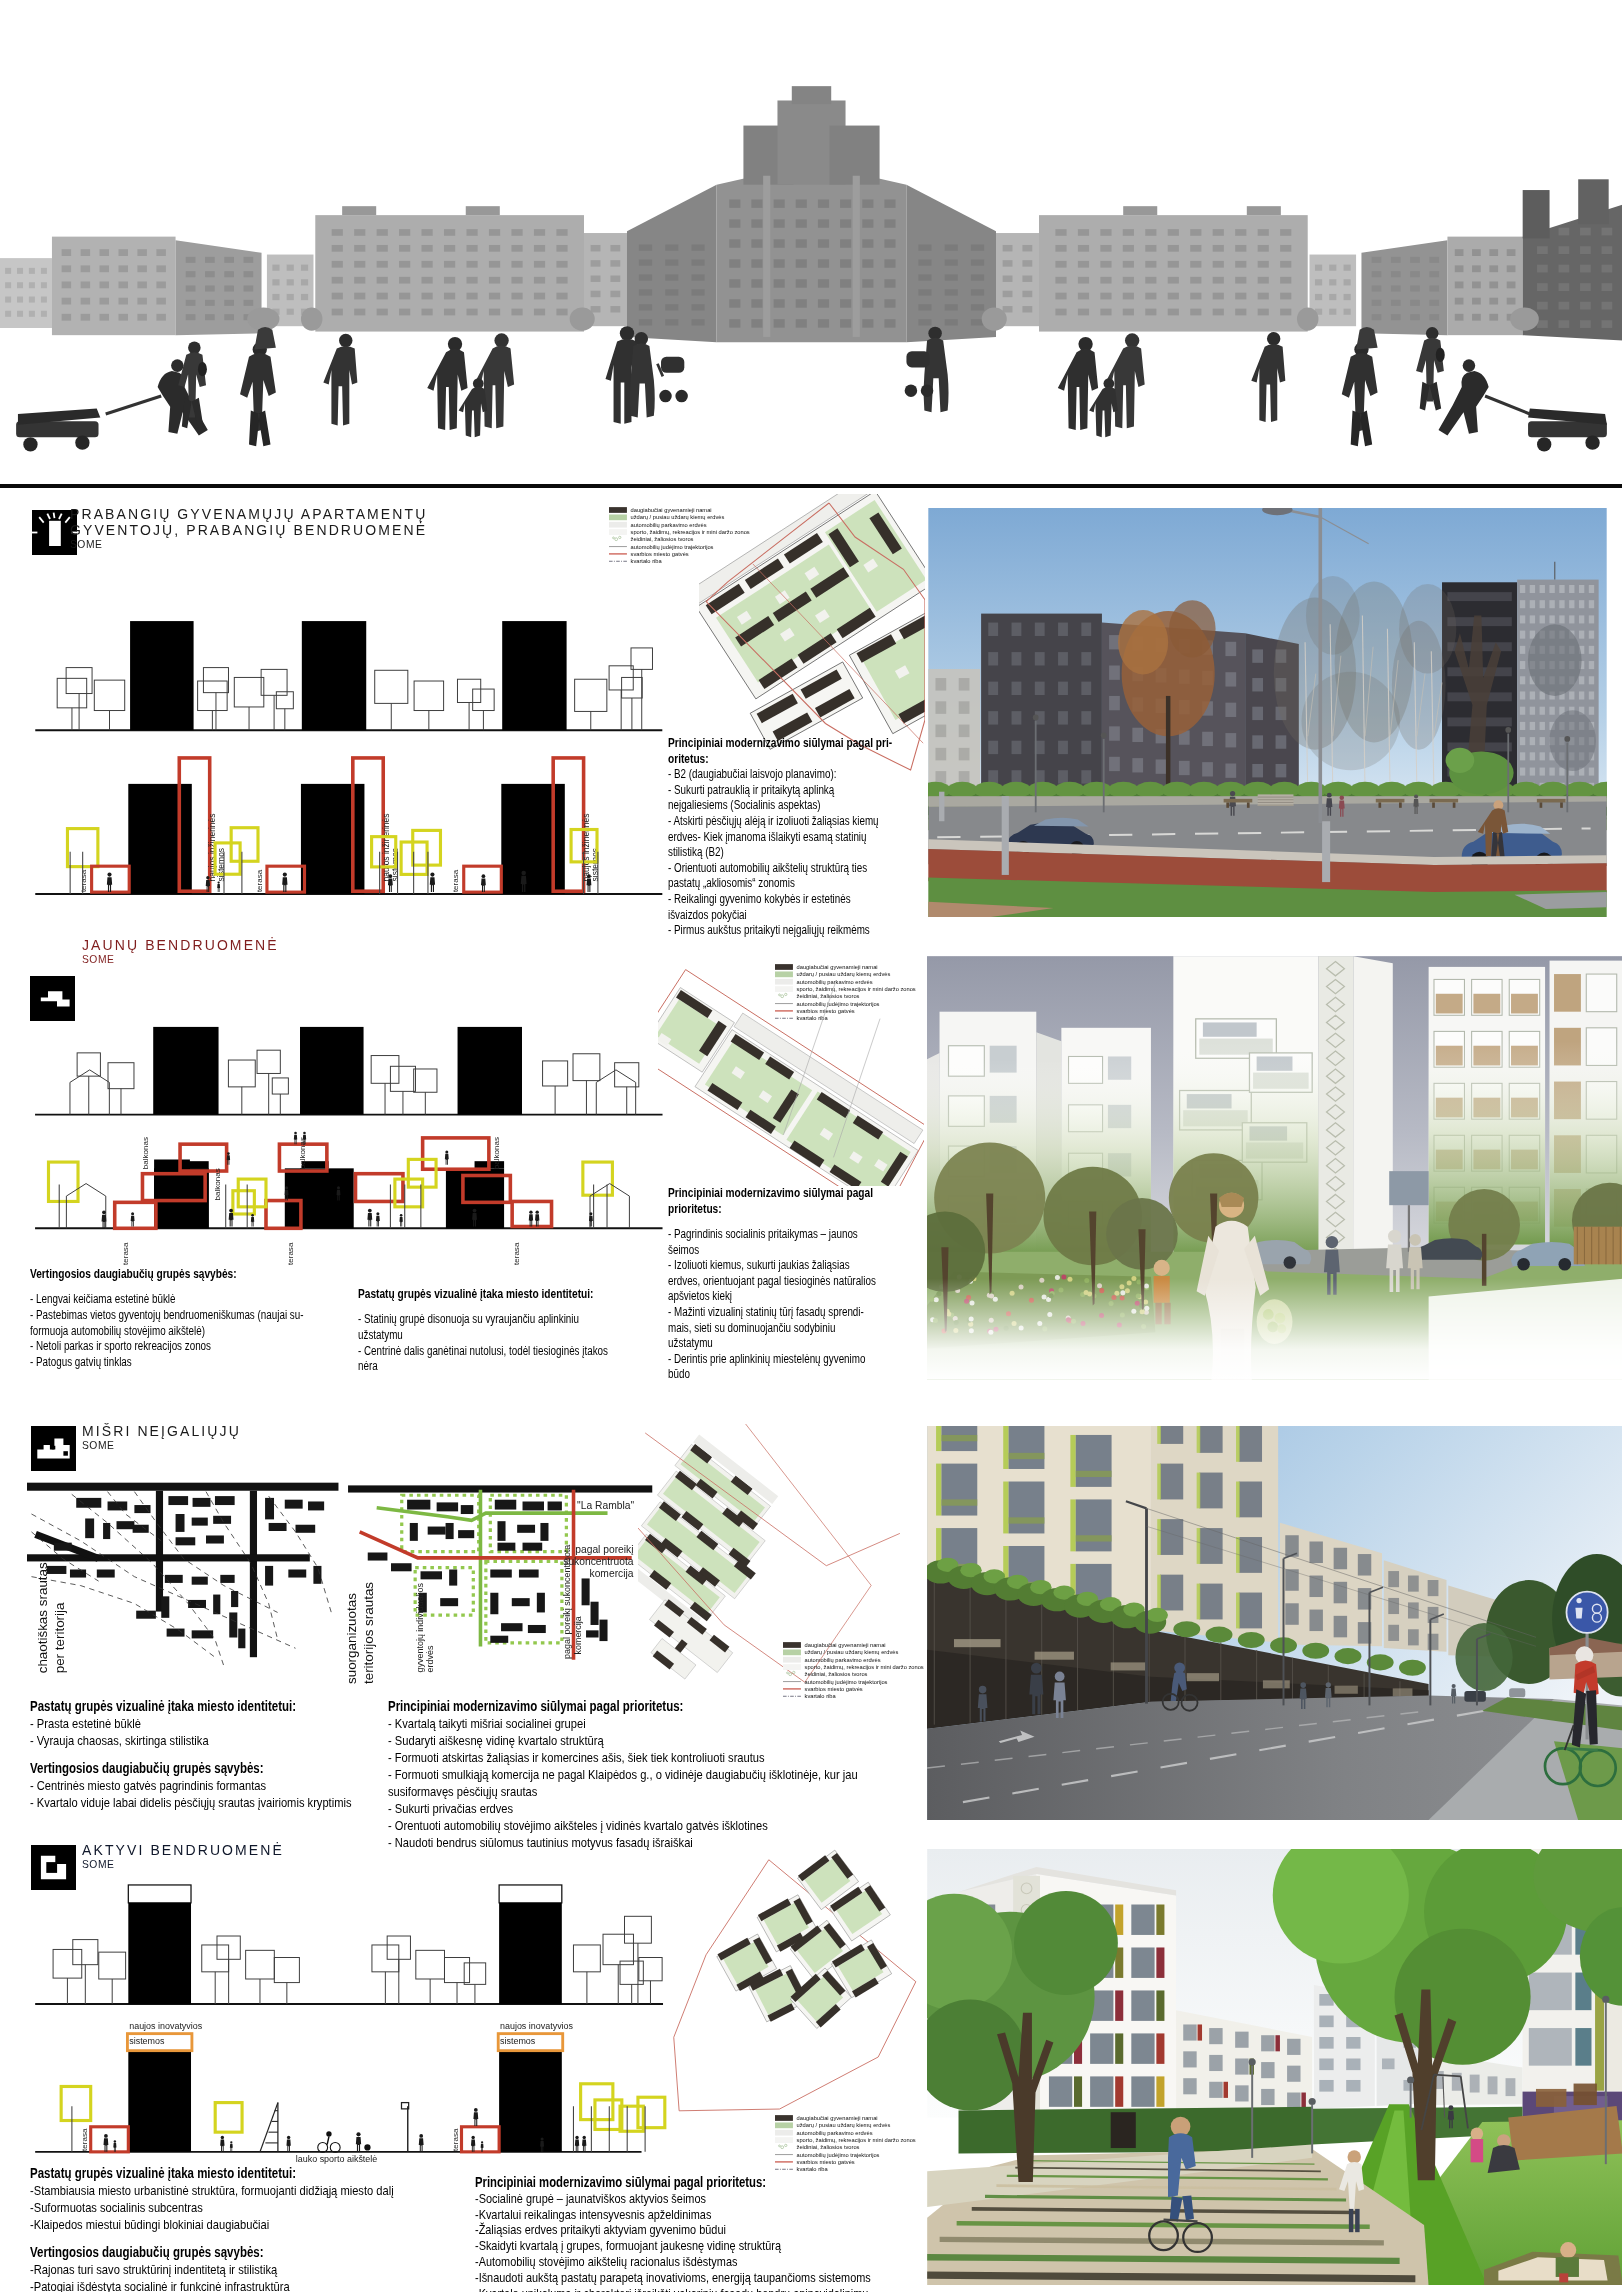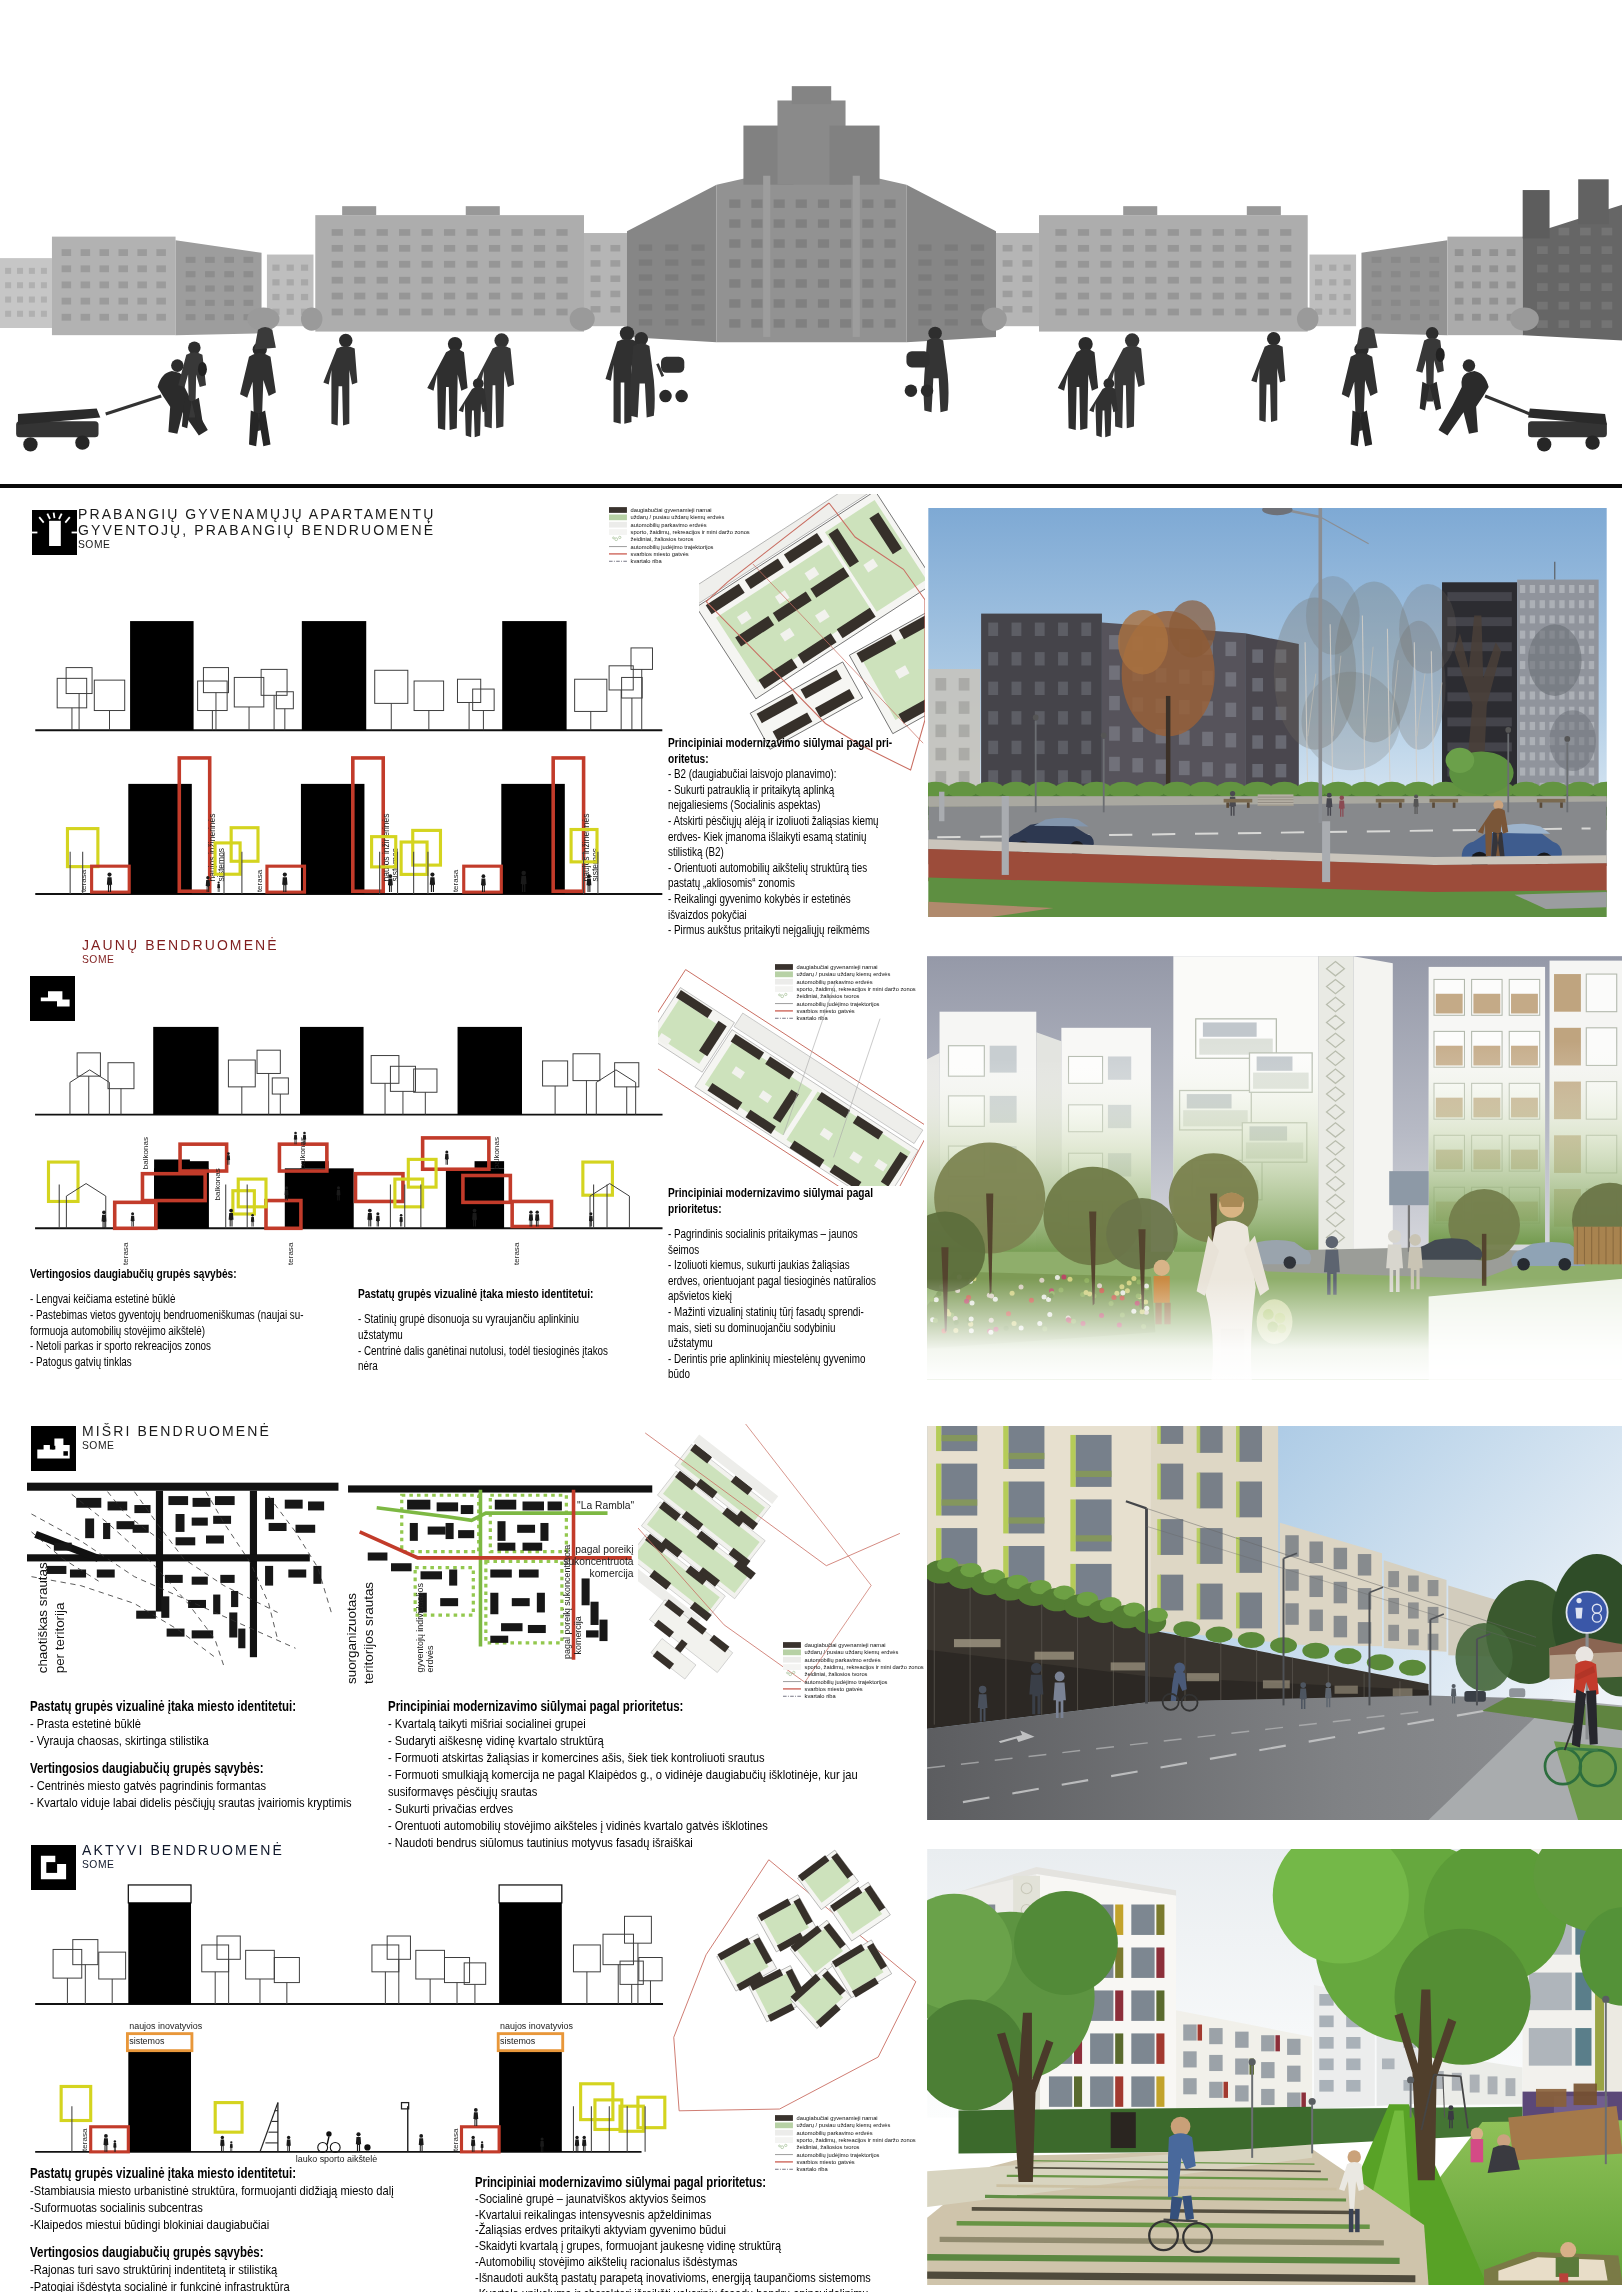--- a/index.html
+++ b/index.html
@@ -549,21 +549,21 @@
     <rect x="19" y="12" width="13" height="28" fill="#fff"></rect>
     <line x1="-2.0" y1="25.0" x2="6.0" y2="25.0" stroke="#fff" stroke-width="2.0"></line>
     <line x1="44.0" y1="25.0" x2="52.0" y2="25.0" stroke="#fff" stroke-width="2.0"></line>
     <line x1="8.0" y1="8.0" x2="13.0" y2="14.0" stroke="#fff" stroke-width="2.0"></line>
     <line x1="37.0" y1="14.0" x2="42.0" y2="8.0" stroke="#fff" stroke-width="2.0"></line>
     <line x1="17.0" y1="4.0" x2="20.0" y2="10.0" stroke="#fff" stroke-width="2.0"></line>
     <line x1="30.0" y1="10.0" x2="33.0" y2="4.0" stroke="#fff" stroke-width="2.0"></line>
     <line x1="24.0" y1="3.0" x2="25.0" y2="9.0" stroke="#fff" stroke-width="2.0"></line>
   </svg>
 
-<div style="position:absolute;left:78px;top:507px;color:#1a1a1a">
+<div style="position:absolute;left:70px;top:507px;color:#1a1a1a">
     <div style="font-size:14px;letter-spacing:2.1px;line-height:15.6px;white-space:nowrap">PRABANGIŲ GYVENAMŲJŲ APARTAMENTŲ</div>
     <div style="font-size:14px;letter-spacing:2.1px;line-height:15.6px;white-space:nowrap">GYVENTOJŲ, PRABANGIŲ BENDRUOMENĖ</div>
     <div style="font-size:10.3px;letter-spacing:0.5px;margin-top:0.9px">SOME</div>
   </div>
 <svg style="position:absolute;left:609px;top:507px" width="269" height="63" viewBox="0 0 300 70">
     <rect x="0.0" y="0.0" width="20.0" height="6.4" fill="#3a332e"></rect>
     <text x="24.0" y="5.4" font-size="6.4" font-family="Liberation Sans, sans-serif" fill="#111">daugiabučiai gyvenamieji namai</text>
     <rect x="0.0" y="8.2" width="20.0" height="6.4" fill="#b7d1a5"></rect>
     <text x="24.0" y="13.6" font-size="6.4" font-family="Liberation Sans, sans-serif" fill="#111">uždarų / pusiau uždarų kiemų erdvės</text>
     <rect x="0.0" y="16.4" width="20.0" height="6.4" fill="#ececea"></rect>
@@ -1672,21 +1672,21 @@
   </svg>
 
 <svg style="position:absolute;left:31px;top:1426px" width="45" height="45" viewBox="0 0 50 50">
     <rect x="0.0" y="0.0" width="50.0" height="50.0" fill="#000"></rect>
     <path d="M7 36 v-10 h7 v-5 h7 v5 h5 v-12 h10 v7 h7 v15 z" fill="#fff"></path>
     <rect x="23" y="22" width="4" height="4" fill="#000"></rect>
     <rect x="36" y="28" width="5" height="5" fill="#000"></rect>
   </svg>
 
 <div style="position:absolute;left:82px;top:1424px;color:#1a1a1a">
-    <div style="font-size:14px;letter-spacing:2.1px;line-height:15.6px;white-space:nowrap">MIŠRI  BENDRUOMENĖ</div>
+    <div style="font-size:14px;letter-spacing:2.1px;line-height:15.6px;white-space:nowrap">MIŠRI  NEĮGALIŲJŲ</div>
     <div style="font-size:10.3px;letter-spacing:0.5px;margin-top:0.9px">SOME</div>
   </div>
 <svg style="position:absolute;left:27px;top:1478px" width="358" height="251" viewBox="0 0 400 280">
     <rect x="0.0" y="5.0" width="348.0" height="9.0" fill="#111"></rect>
     <rect x="144.0" y="14.0" width="8.0" height="135.0" fill="#111"></rect>
     <rect x="249.0" y="14.0" width="8.0" height="186.0" fill="#111"></rect>
     <rect x="0.0" y="85.0" width="316.0" height="8.0" fill="#111"></rect>
     <g transform="translate(11,59) rotate(21)">
       <rect x="0.0" y="0.0" width="75.0" height="8.0" fill="#111"></rect>
     </g>

